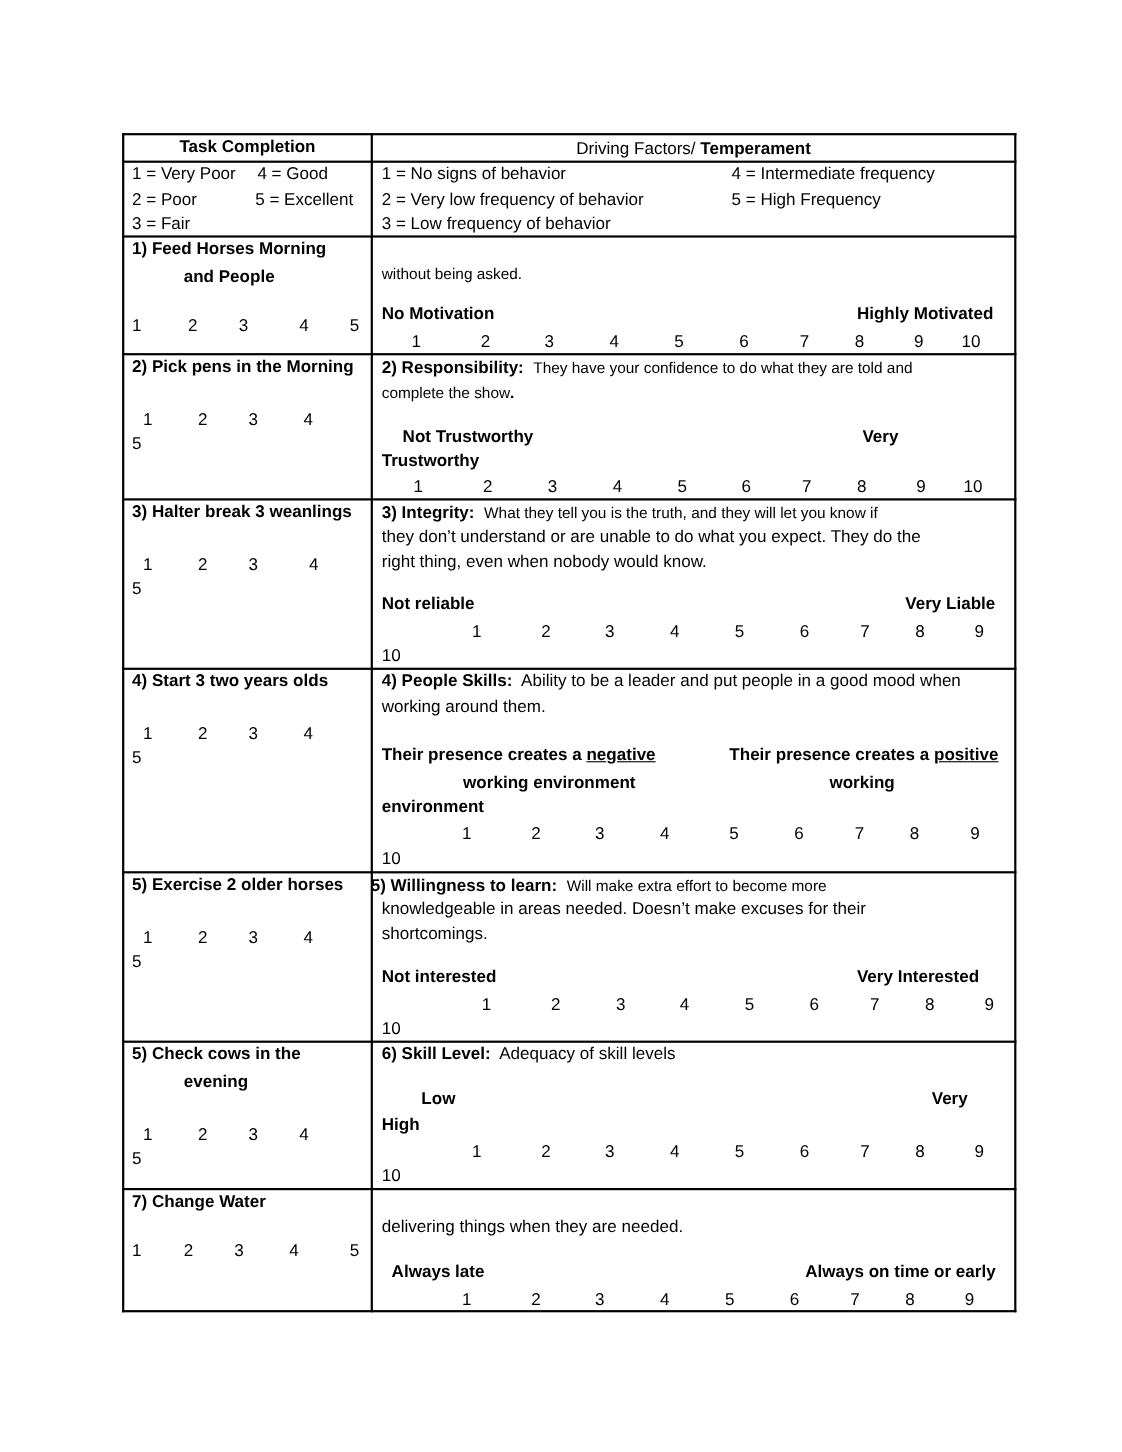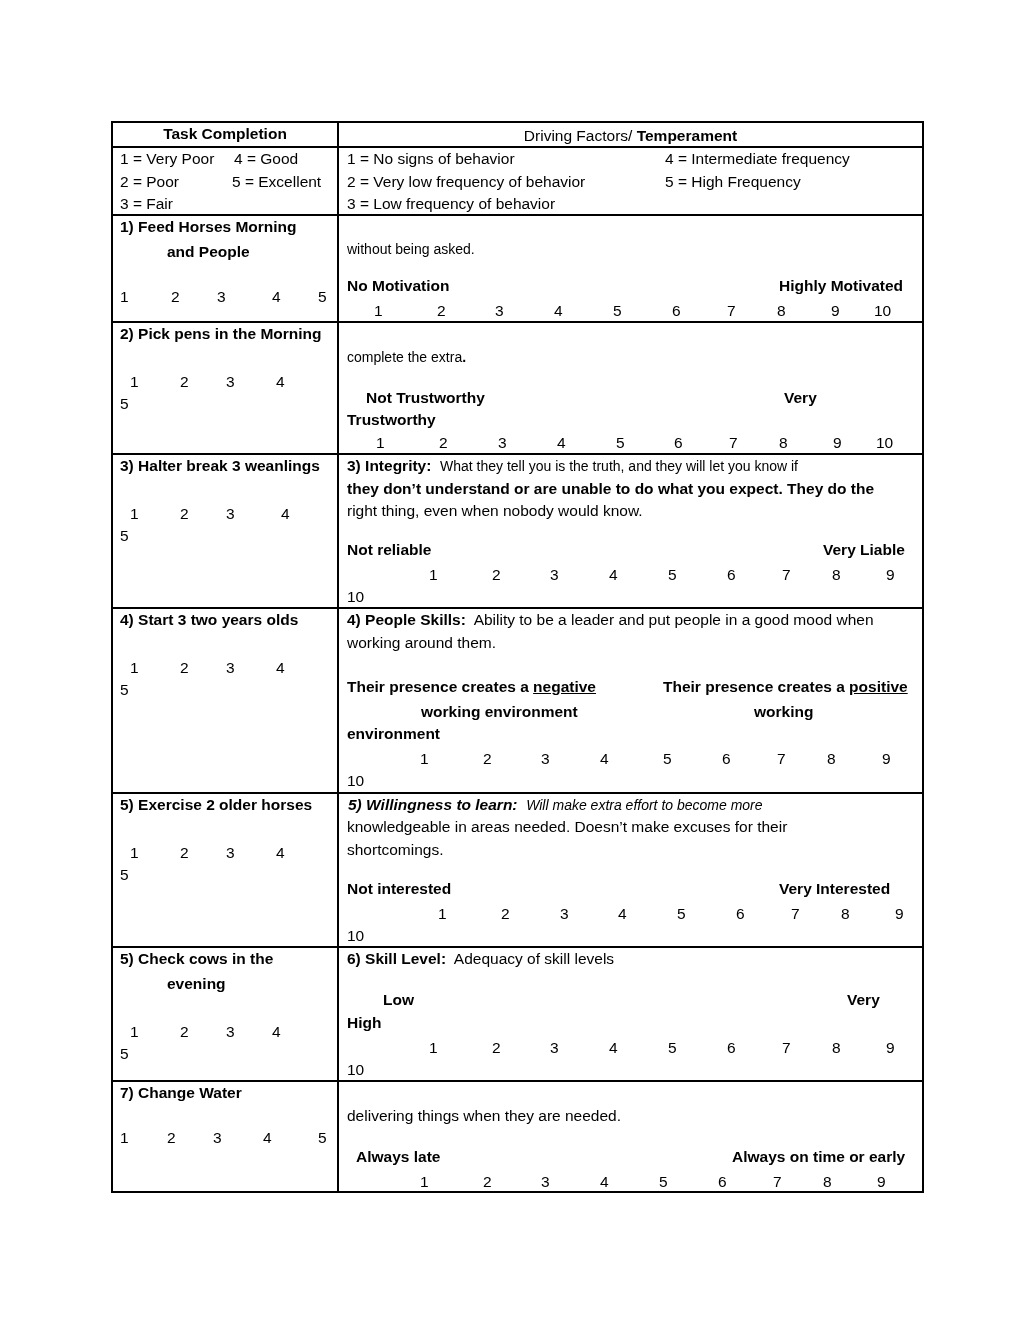--- a/index.html
+++ b/index.html
@@ -77,21 +77,25 @@
 
   <div class="t b" style="left:120px;top:325px;">2) Pick pens in the Morning</div>
   <div>
     <div class="t" style="left:130px;top:373px;">1</div>
     <div class="t" style="left:180px;top:373px;">2</div>
     <div class="t" style="left:226px;top:373px;">3</div>
     <div class="t" style="left:276px;top:373px;">4</div>
     <div class="t" style="left:120px;top:395px;">5</div>
   </div>
 
-  <div class="t sm" style="left:347px;top:348px;"><span>complete the extra</span><b>.</b></div>
+  <div class="t" style="left:347px;top:325px;">
+    <span class="b">2) Responsibility:</span>&nbsp;
+    <span class="sm">They have your confidence to do what they are told and</span>
+  </div>
+  <div class="t sm" style="left:347px;top:348px;"><span>complete the show</span><b>.</b></div>
   <div class="t b" style="left:366px;top:389px;">Not Trustworthy</div>
   <div class="t b" style="left:784px;top:389px;">Very</div>
   <div class="t b" style="left:347px;top:411px;">Trustworthy</div>
   <div>
     <div class="t" style="left:376px;top:434px;">1</div>
     <div class="t" style="left:439px;top:434px;">2</div>
     <div class="t" style="left:498px;top:434px;">3</div>
     <div class="t" style="left:557px;top:434px;">4</div>
     <div class="t" style="left:616px;top:434px;">5</div>
     <div class="t" style="left:674px;top:434px;">6</div>
@@ -107,21 +111,21 @@
     <div class="t" style="left:180px;top:505px;">2</div>
     <div class="t" style="left:226px;top:505px;">3</div>
     <div class="t" style="left:281px;top:505px;">4</div>
     <div class="t" style="left:120px;top:527px;">5</div>
   </div>
 
   <div class="t" style="left:347px;top:457px;">
     <span class="b">3) Integrity:</span>&nbsp;
     <span class="sm">What they tell you is the truth, and they will let you know if</span>
   </div>
-  <div class="t" style="left:347px;top:480px;font-weight:bold;">they don’t understand or are unable to do what you expect. They do the</div>
+  <div class="t" style="left:347px;top:480px;">they don’t understand or are unable to do what you expect. They do the</div>
   <div class="t" style="left:347px;top:502px;">right thing, even when nobody would know.</div>
   <div class="t b" style="left:347px;top:541px;">Not reliable</div>
   <div class="t b" style="left:823px;top:541px;">Very Liable</div>
   <div>
     <div class="t" style="left:429px;top:566px;">1</div>
     <div class="t" style="left:492px;top:566px;">2</div>
     <div class="t" style="left:550px;top:566px;">3</div>
     <div class="t" style="left:609px;top:566px;">4</div>
     <div class="t" style="left:668px;top:566px;">5</div>
     <div class="t" style="left:727px;top:566px;">6</div>
@@ -169,21 +173,21 @@
 
   <div class="t b" style="left:120px;top:796px;">5) Exercise 2 older horses</div>
   <div>
     <div class="t" style="left:130px;top:844px;">1</div>
     <div class="t" style="left:180px;top:844px;">2</div>
     <div class="t" style="left:226px;top:844px;">3</div>
     <div class="t" style="left:276px;top:844px;">4</div>
     <div class="t" style="left:120px;top:866px;">5</div>
   </div>
 
-  <div class="t" style="left:348px;top:796px;font-style:italic;">
+  <div class="t" style="left:337px;top:796px;">
     <span class="b">5) Willingness to learn:</span>&nbsp;
     <span class="sm">Will make extra effort to become more</span>
   </div>
   <div class="t" style="left:347px;top:818px;">knowledgeable in areas needed.  Doesn’t make excuses for their</div>
   <div class="t" style="left:347px;top:841px;">shortcomings.</div>
   <div class="t b" style="left:347px;top:880px;">Not interested</div>
   <div class="t b" style="left:779px;top:880px;">Very Interested</div>
   <div>
     <div class="t" style="left:438px;top:905px;">1</div>
     <div class="t" style="left:501px;top:905px;">2</div>

